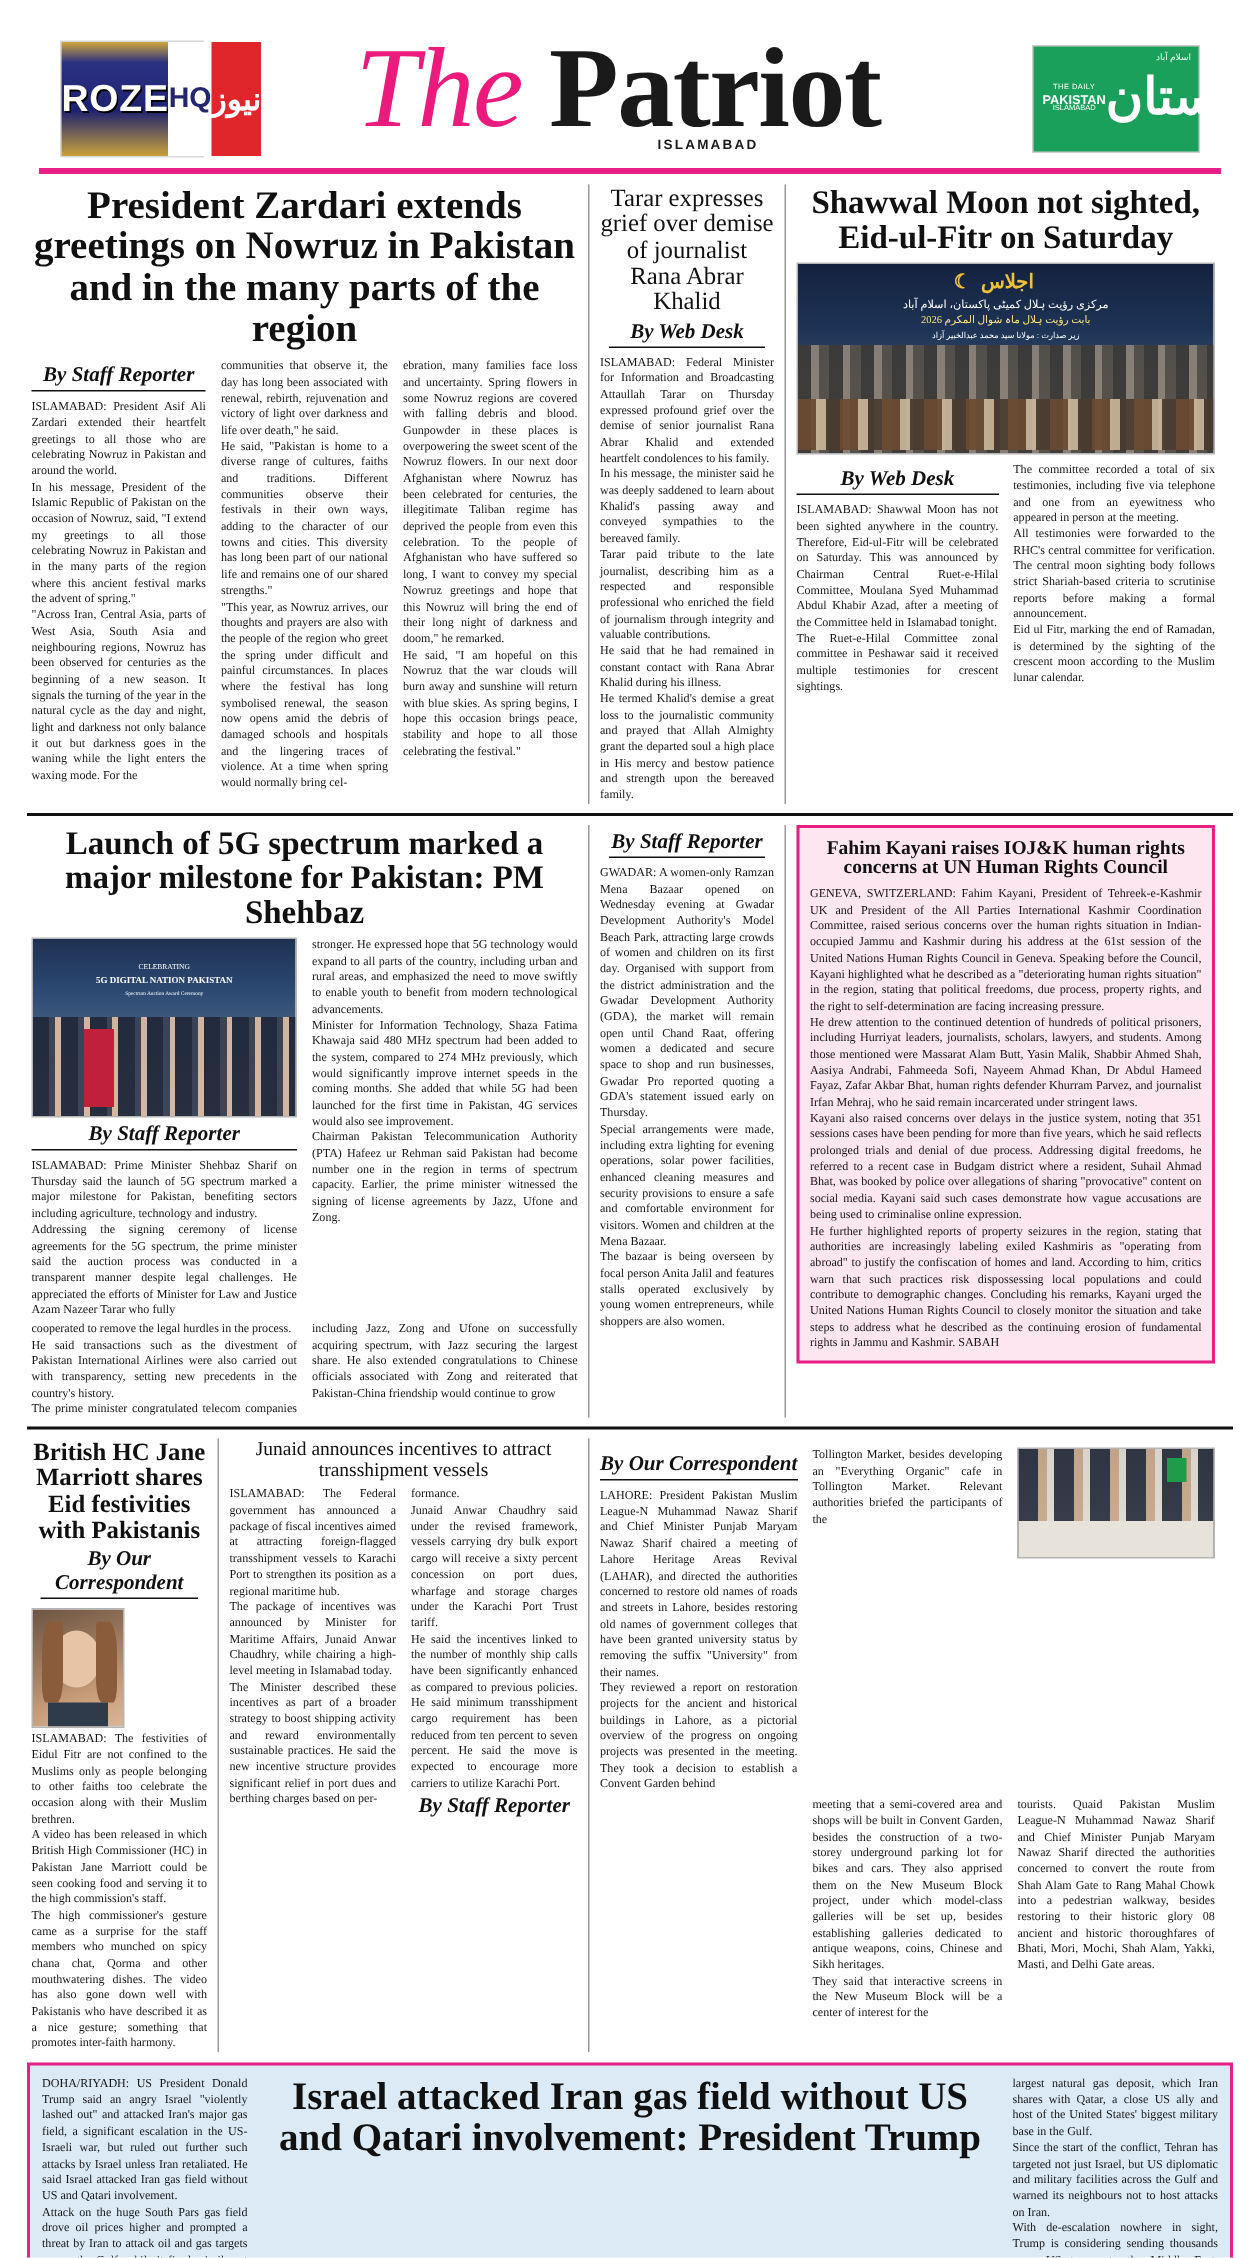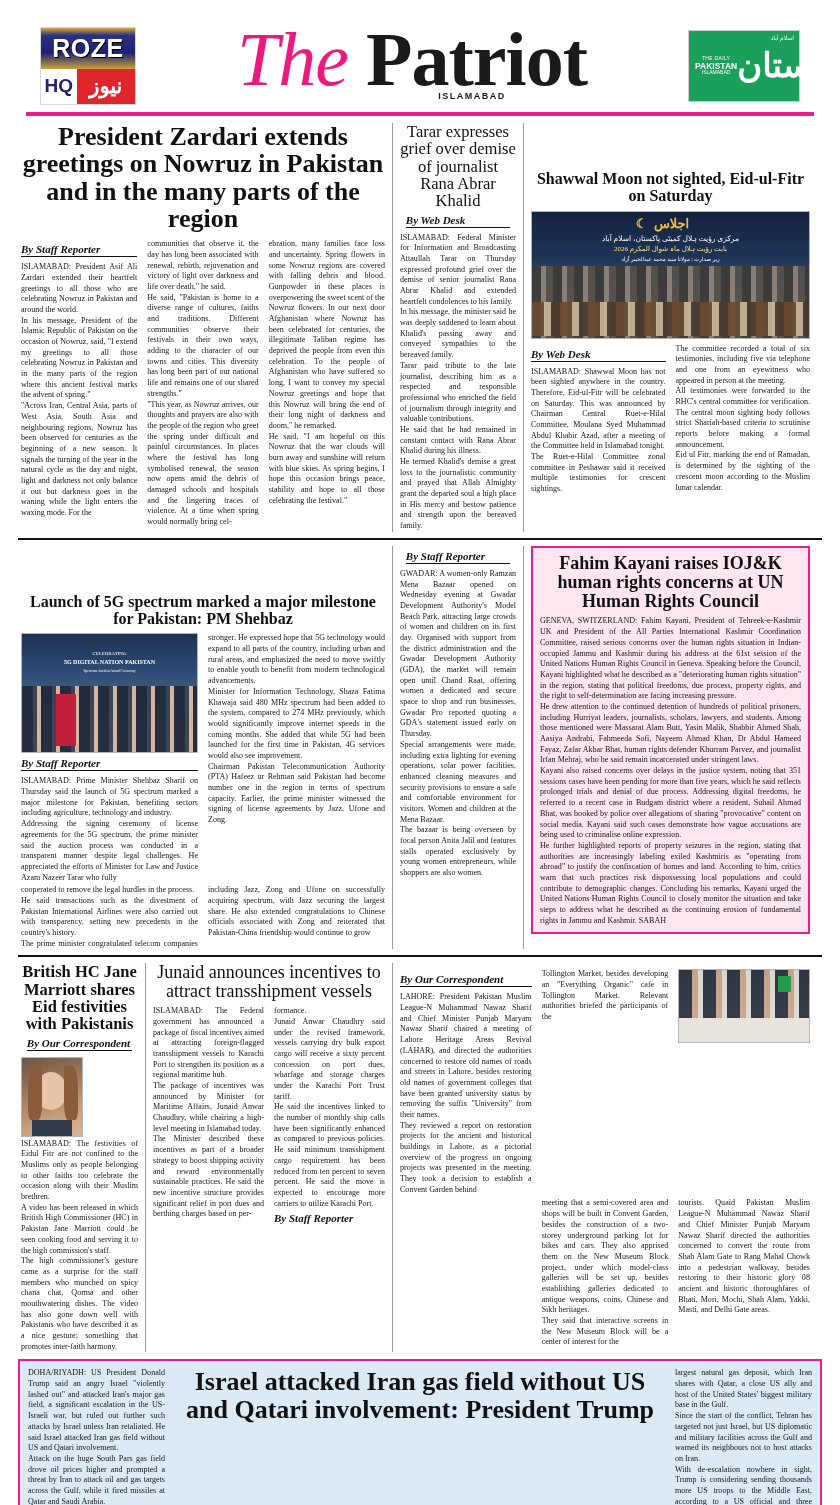--- a/index.html
+++ b/index.html
@@ -20,21 +20,21 @@
   
   .masthead {
     display: flex;
     align-items: center;
     justify-content: space-between;
     padding: 22px 26px 2px 26px;
     height: 112px;
   }
   .logo-roze {
     width: 96px; height: 78px;
-    display: flex; flex-direction: column;
+    display: flex; flex-direction: row;
     border: 1px solid #d8d8d8;
   }
   .roze-top {
     flex: 1.15;
     background: linear-gradient(180deg,#cfa63c 0%,#2c3282 18%,#1d2170 60%,#c8a13a 100%);
     display: flex; align-items: center; justify-content: center;
   }
   .roze-top span {
     color: #fff; font-family: "Liberation Sans", sans-serif;
     font-weight: bold; font-size: 25px; letter-spacing: .5px;
@@ -100,28 +100,28 @@
     height: 4px; background: #e81f86; margin: 0 12px 0 12px;
   }
 
   
   .hl {
     font-family: "Liberation Serif", serif;
     font-weight: bold; text-align: center; line-height: 1.05;
     color: #111;
   }
   .hl-xl { font-size: 26px; }
-  .hl-lg { font-size: 16px; margin-top: 48px; }
-  .hl-md { font-size: 18px; }
+  .hl-lg { font-size: 22px; }
+  .hl-md { font-size: 13px; }
   .hl-sm { font-size: 16.5px; }
   .hl-thin { font-weight: normal; }
 
   .byline {
-    text-align: left; font-style: italic; font-weight: bold;
-    font-size: 11px; font-family: "Liberation Serif", serif;
+    text-align: center; font-style: italic; font-weight: bold;
+    font-size: 14px; font-family: "Liberation Serif", serif;
     border-bottom: 1.6px solid #111;
     width: 62%; margin: 4px auto 5px auto; padding-bottom: 1px;
   }
   .byline.w90 { width: 90%; }
 
   .body {
     font-size: 8.05px; line-height: 1.33; text-align: justify;
     font-family: "Liberation Serif", serif; color: #161616;
     hyphens: auto; -webkit-hyphens: auto;
   }

